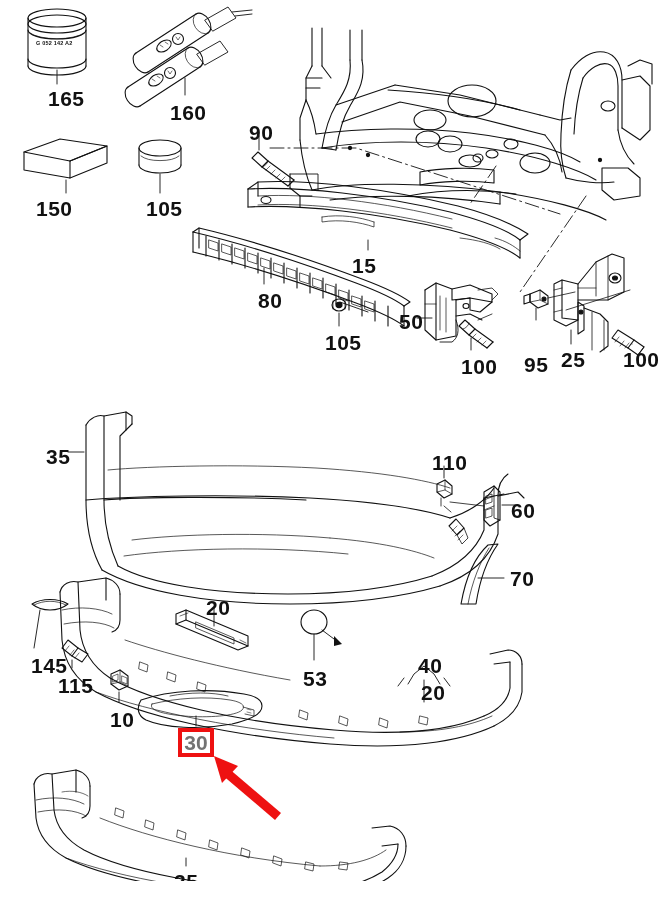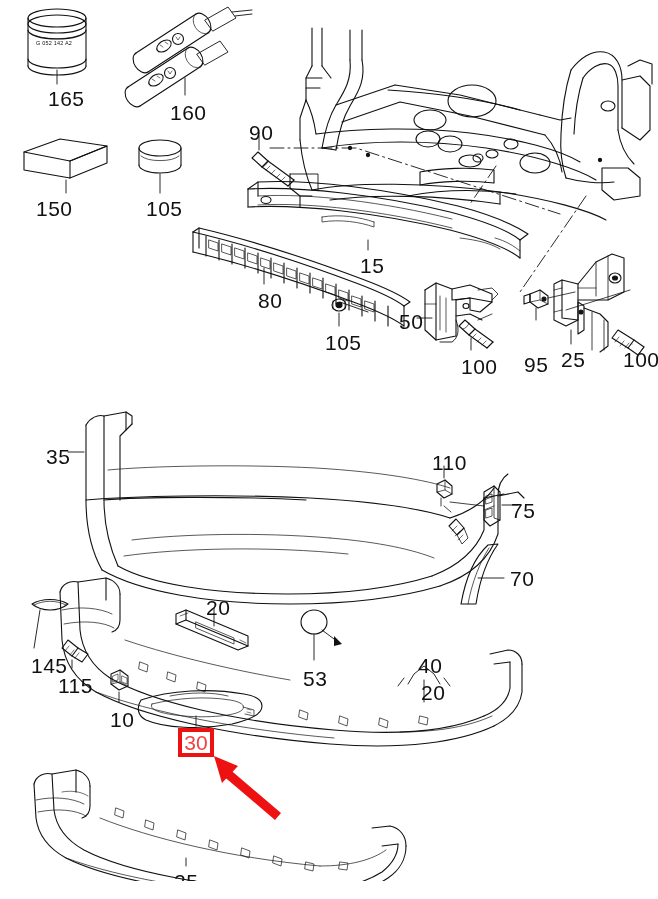--- a/index.html
+++ b/index.html
@@ -7,20 +7,21 @@
   body{
     font-family:"Liberation Sans", sans-serif;
     -webkit-font-smoothing:antialiased;
   }
   #stage{
     position:relative;
     width:658px;
     height:881px;
     background:#ffffff;
     overflow:hidden;
+    font-weight:bold;
   }
   #art{position:absolute;left:0;top:0;width:658px;height:899px;}
   .lbl{
     position:absolute;
     font-family:"Liberation Sans", sans-serif;
     font-size:21px;
     color:#111111;
     line-height:1;
     white-space:nowrap;
     letter-spacing:0.5px;
@@ -30,21 +31,21 @@
     border:4px solid #ee1111;
     background:#ffffff;
     box-sizing:border-box;
   }
   .hl-box span{
     position:absolute;
     left:0;right:0;top:50%;
     transform:translateY(-50%);
     text-align:center;
     font-size:21px;
-    color:#ef4444;
+    color:#737373;
     font-family:"Liberation Sans", sans-serif;
   }
   .tinytxt{
     position:absolute;
     font-family:"Liberation Sans", sans-serif;
     font-size:5.5px;
     color:#111;
     white-space:nowrap;
     letter-spacing:0.2px;
   }
@@ -474,31 +475,31 @@
     </g>
   </svg>
 
   <div class="tinytxt" style="left:36px; top:40px;">G 052 142 A2</div>
 
   <div class="lbl" style="left:48px;  top:88px;">165</div>
   <div class="lbl" style="left:170px; top:102px;">160</div>
   <div class="lbl" style="left:36px;  top:198px;">150</div>
   <div class="lbl" style="left:146px; top:198px;">105</div>
   <div class="lbl" style="left:249px; top:122px;">90</div>
-  <div class="lbl" style="left:360px; top:255px;">15</div>
+  <div class="lbl" style="left:352px; top:255px;">15</div>
   <div class="lbl" style="left:258px; top:290px;">80</div>
   <div class="lbl" style="left:325px; top:332px;">105</div>
   <div class="lbl" style="left:399px; top:311px;">50</div>
   <div class="lbl" style="left:461px; top:356px;">100</div>
   <div class="lbl" style="left:524px; top:325px;margin-top:29px;">95</div>
   <div class="lbl" style="left:561px; top:349px;">25</div>
   <div class="lbl" style="left:623px; top:349px;">100</div>
   <div class="lbl" style="left:46px;  top:446px;">35</div>
   <div class="lbl" style="left:432px; top:452px;">110</div>
-  <div class="lbl" style="left:511px; top:500px;">75</div>
+  <div class="lbl" style="left:511px; top:500px;">60</div>
   <div class="lbl" style="left:510px; top:568px;">70</div>
   <div class="lbl" style="left:31px;  top:655px;">145</div>
   <div class="lbl" style="left:58px;  top:675px;">115</div>
   <div class="lbl" style="left:110px; top:709px;text-align:center;">10</div>
   <div class="lbl" style="left:206px; top:597px;">20</div>
   <div class="lbl" style="left:303px; top:668px;">53</div>
   <div class="lbl" style="left:418px; top:655px;">40</div>
   <div class="lbl" style="left:421px; top:682px;">20</div>
   <div class="lbl" style="left:174px; top:871px;">25</div>
 

